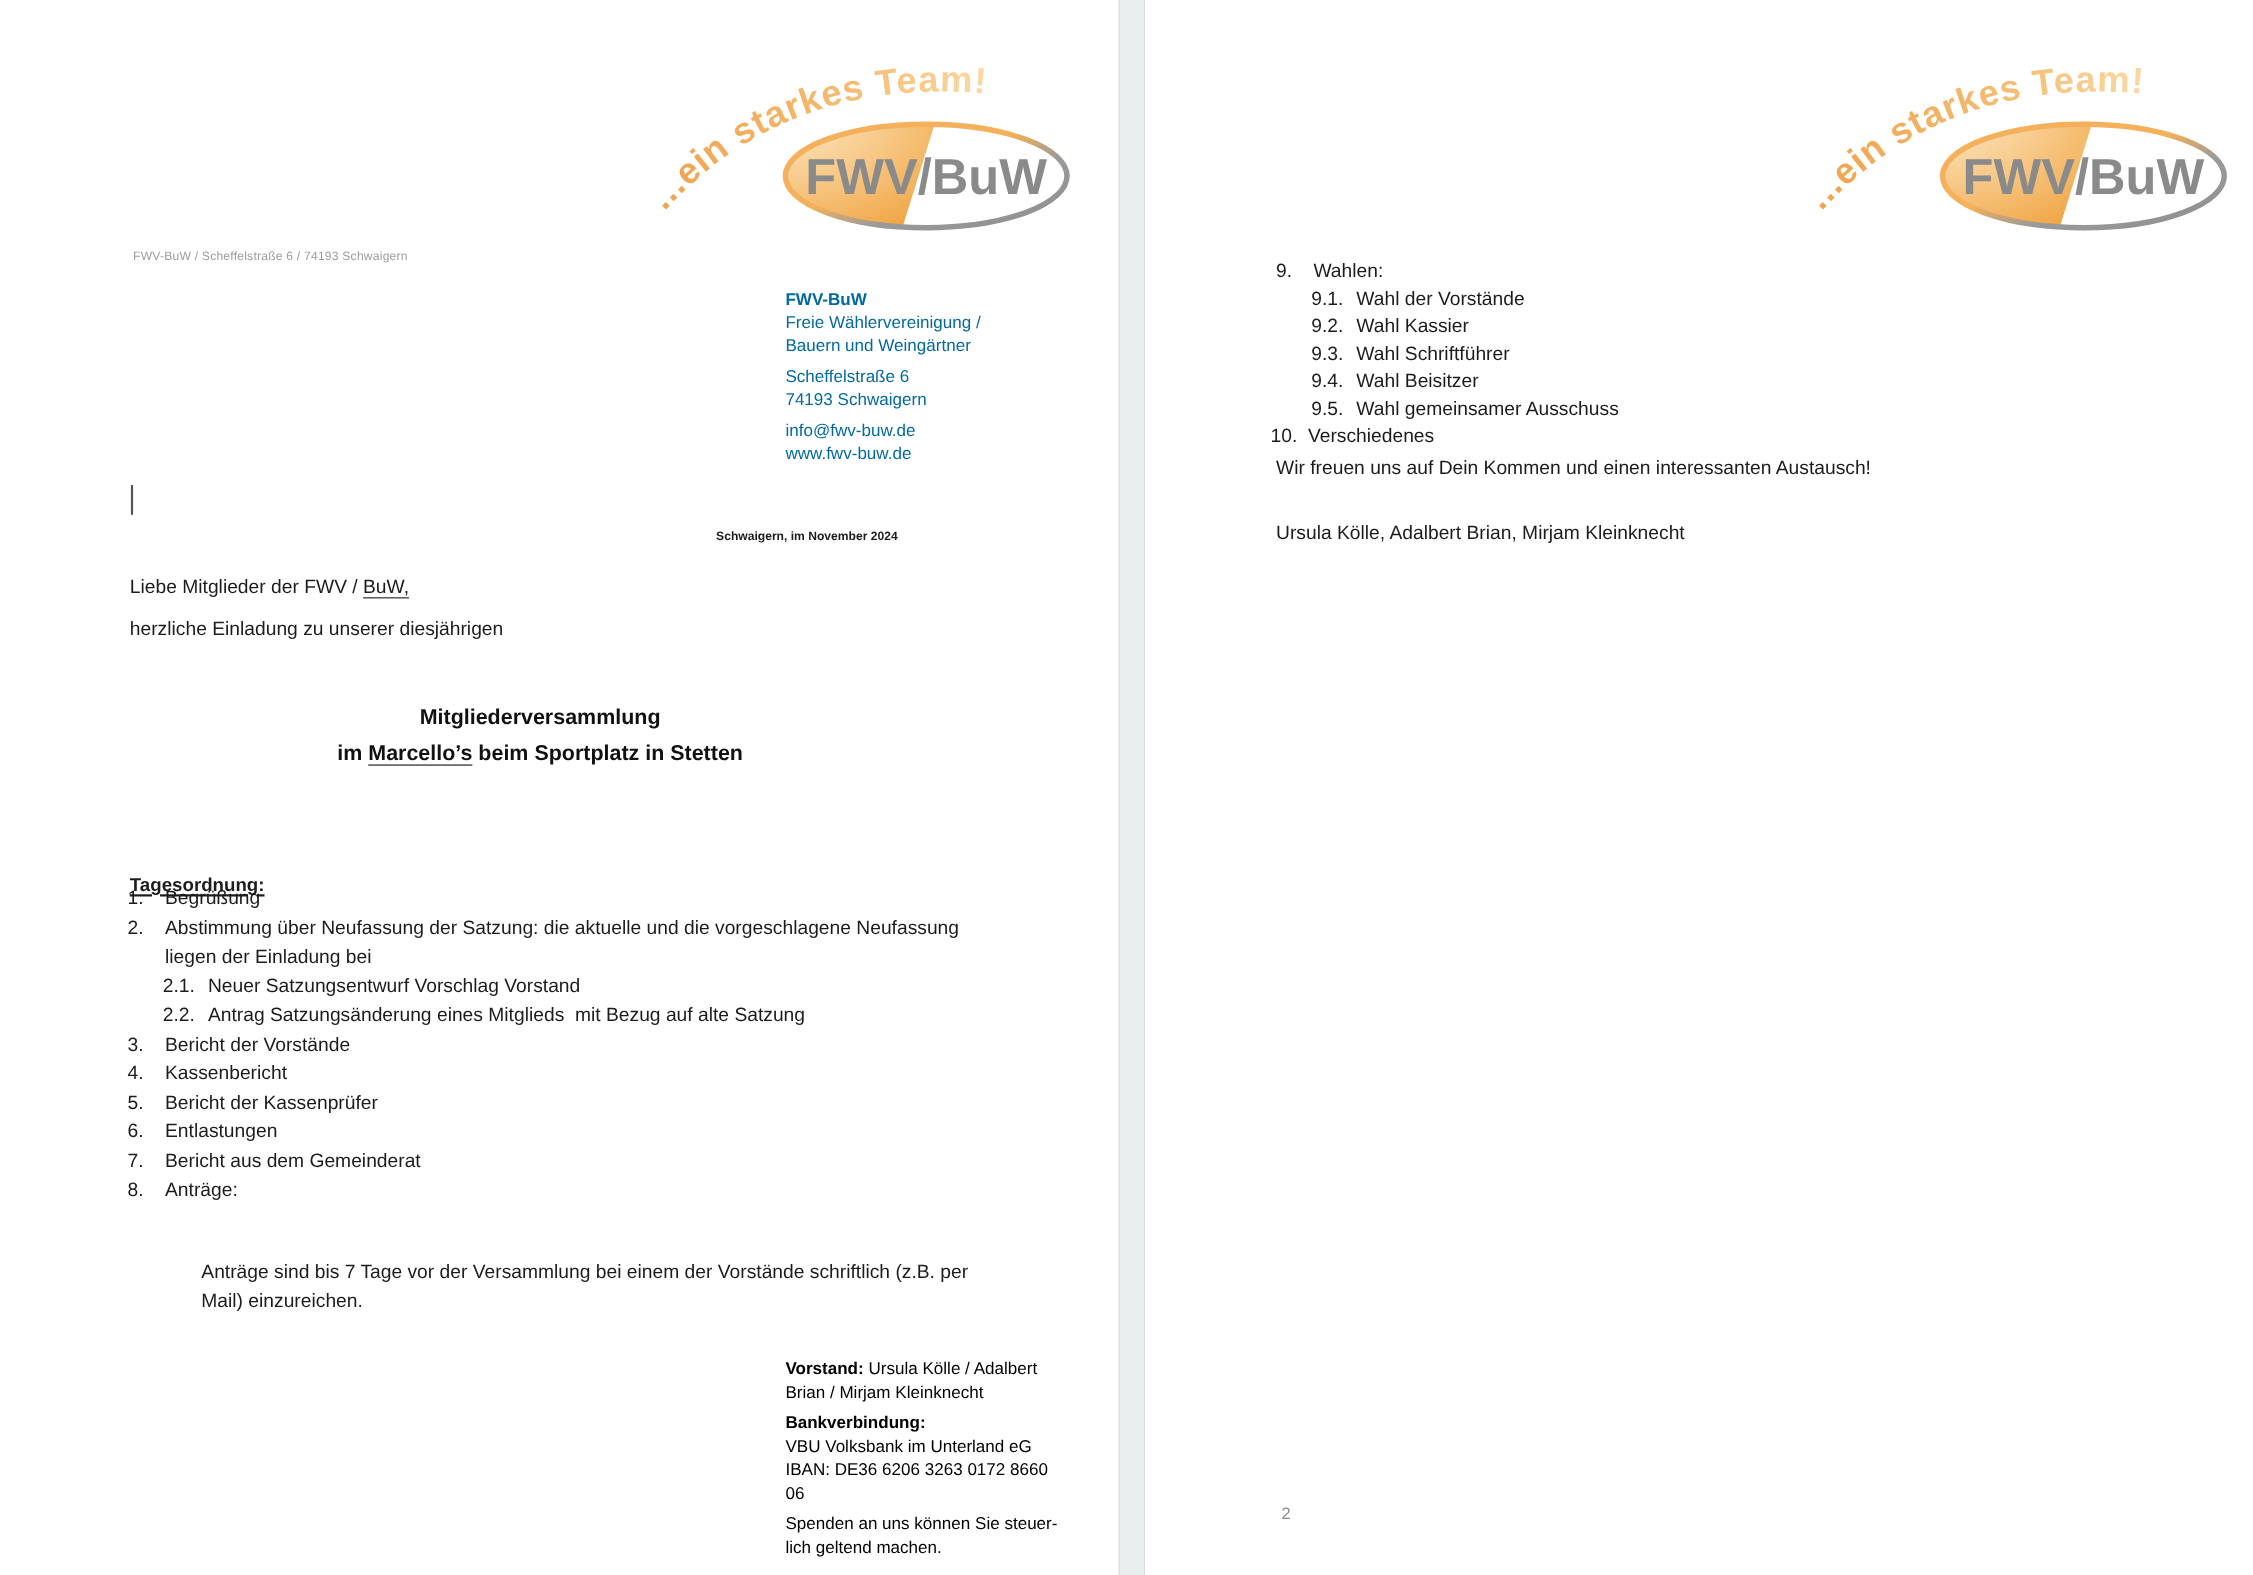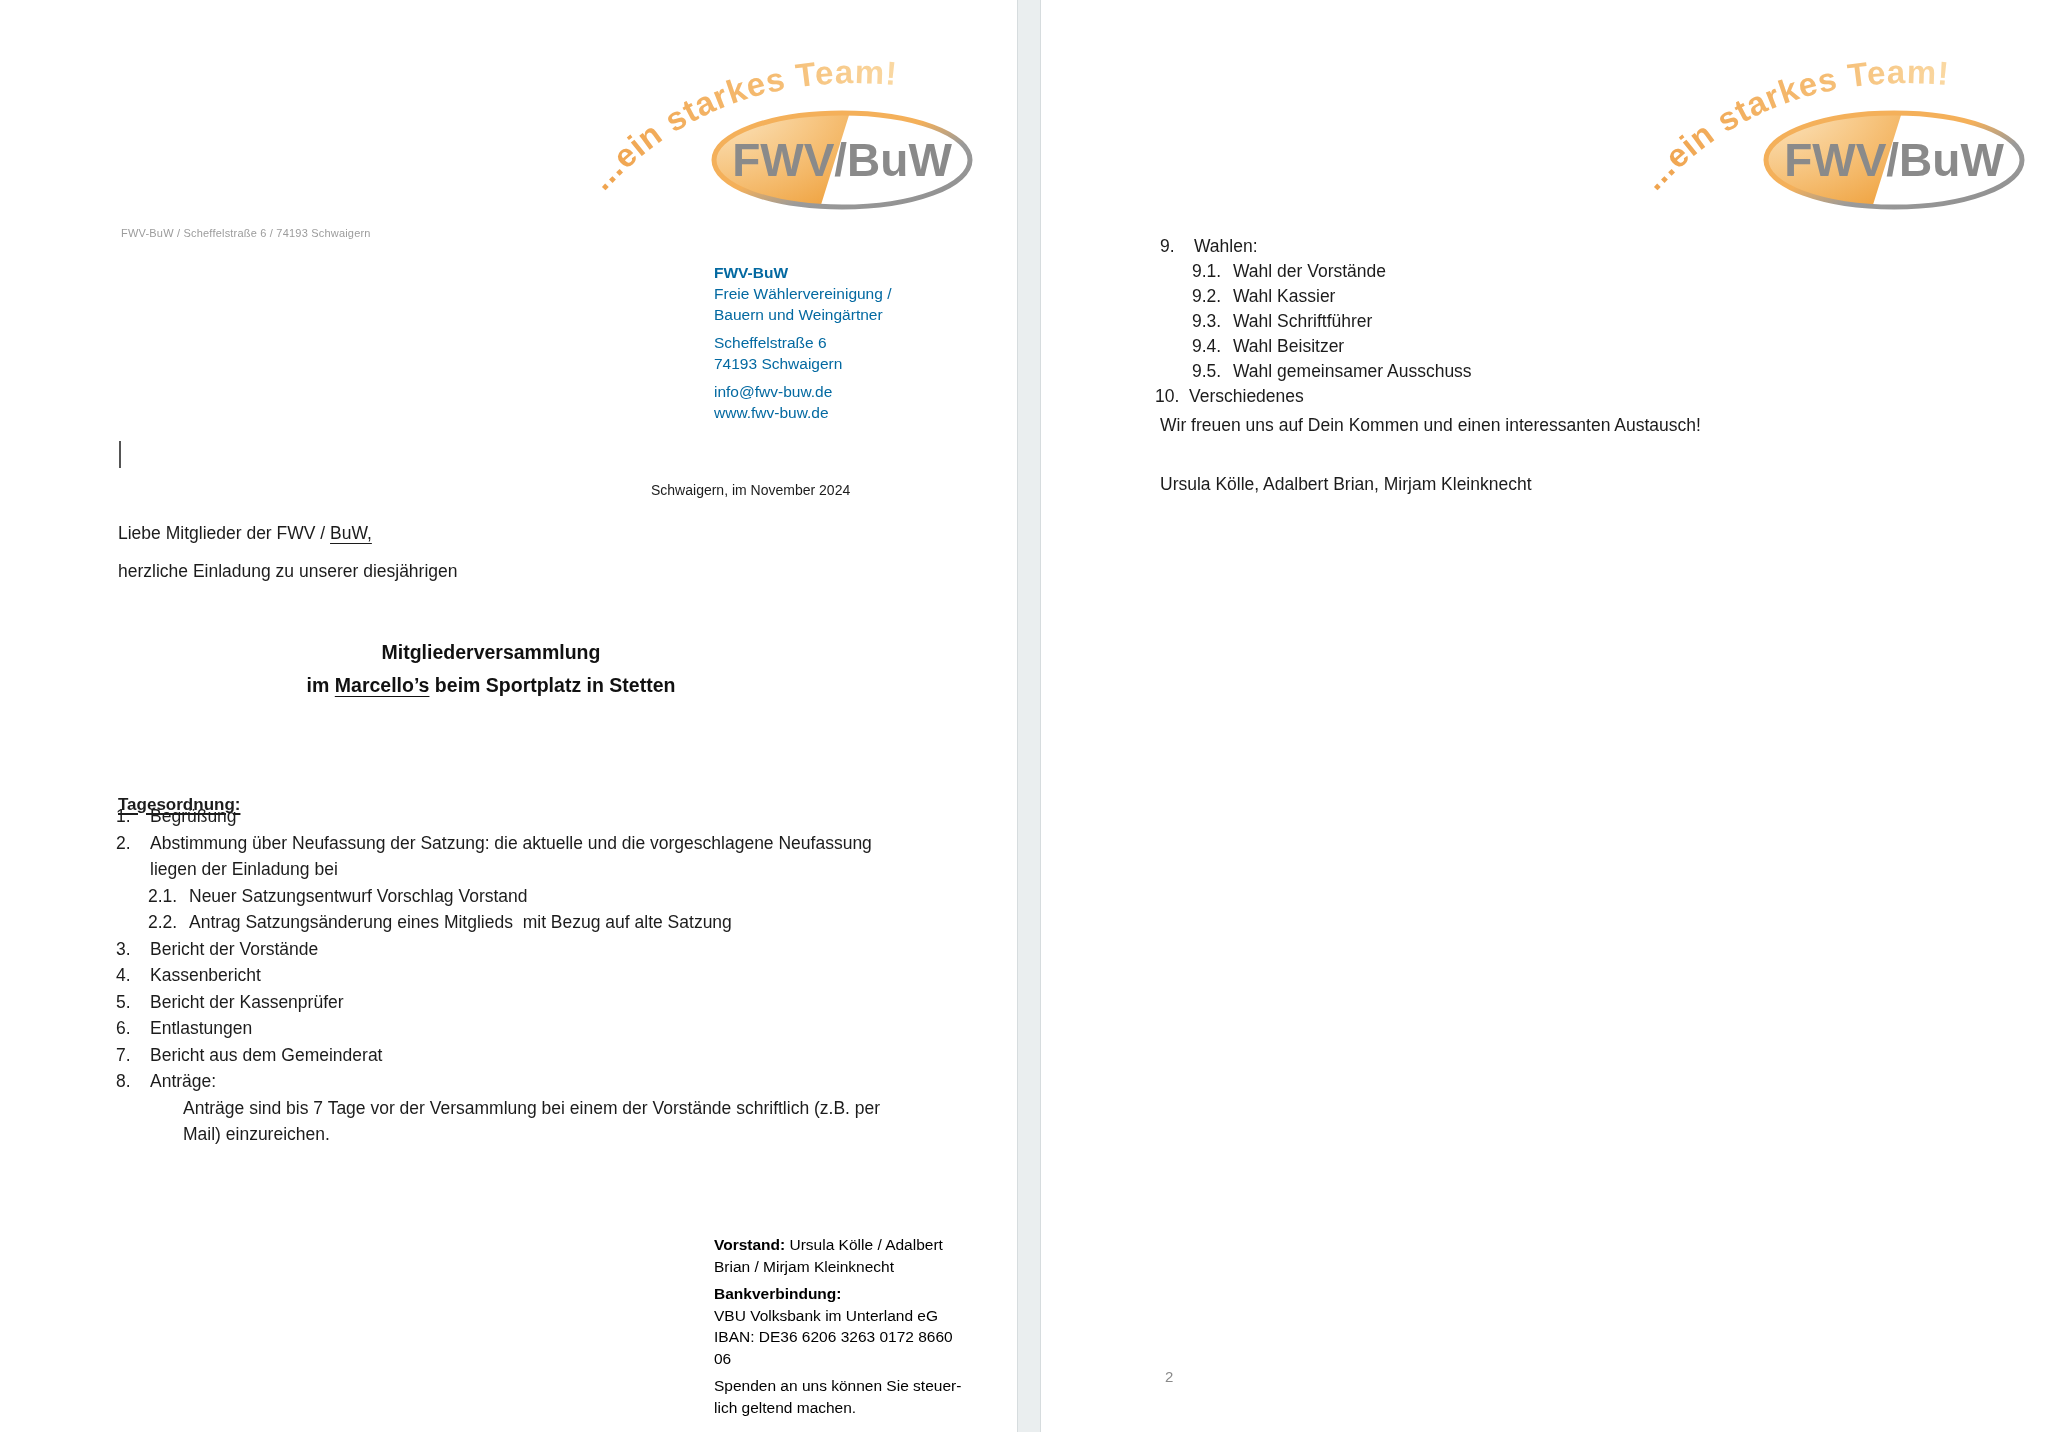--- a/index.html
+++ b/index.html
@@ -9,33 +9,33 @@
   #page1{left:0;width:1017px;}
   #divider{position:absolute;top:0;left:1017px;width:24px;height:1432px;background:#eaeeef;
            border-left:1px solid #d6dcde;border-right:1px solid #d6dcde;box-sizing:border-box;}
   #page2{left:1041px;width:1007px;}
   .abs{position:absolute;}
   .sender{font-size:11px;color:#9c9c9c;letter-spacing:.2px;}
   .addr{font-size:15.5px;line-height:21px;color:#0369a1;}
   .addr .grp{margin-bottom:7px;}
   .addr b{font-weight:bold;}
   .body-txt{font-size:17.5px;line-height:26.5px;}
-  .date{font-size:14px;}
+  .date{font-size:11px;font-weight:bold;}
   .caret{width:2px;height:27px;background:#555;}
   .head-block{width:740px;text-align:center;font-weight:bold;font-size:19.5px;line-height:33px;color:#111;}
   .agenda-h{font-size:17px;font-weight:bold;text-decoration:underline;text-decoration-thickness:1.5px;text-underline-offset:3px;margin-top:24px;}
   .list{font-size:17.5px;line-height:26.5px;}
   .list2{font-size:17.5px;line-height:25px;}
   .row{display:flex;}
   .num{flex:0 0 34px;}
   .lvl2{margin-left:32px;}
   .lvl2 .num{flex-basis:41px;}
   .ten{margin-left:-5px;}
   .txt{white-space:pre-line;}
-  .note{margin-left:67px;white-space:pre-line;}
+  .note{margin-left:67px;white-space:pre-line;margin-top:48px;}
   .sp{text-decoration-line:underline;text-decoration-style:wavy;text-decoration-color:#d93838;
       text-decoration-thickness:1px;text-underline-offset:4px;text-decoration:underline;}
   .footer{width:258px;font-size:15.5px;line-height:21.5px;color:#000000;}
   .footer .grp{margin-bottom:6px;}
   .footer b{font-weight:bold;}
   .pre{white-space:pre-line;}
   .pagenum{font-size:15px;color:#8a8a8a;}
   svg text{font-family:"Liberation Sans",sans-serif;}
 </style>
 </head>

